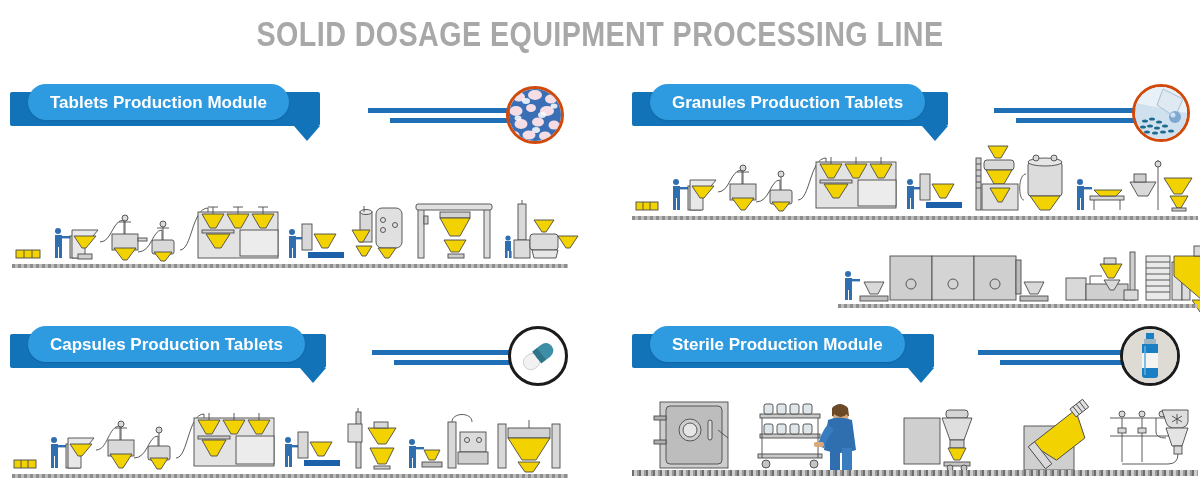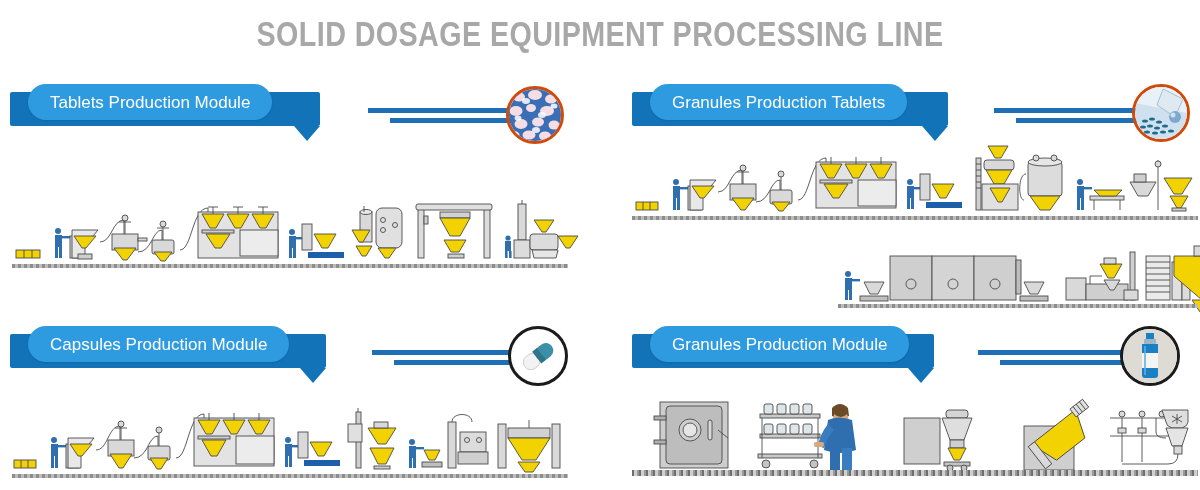--- a/index.html
+++ b/index.html
@@ -13,21 +13,21 @@
   
   .title{
     position:absolute;left:0;top:14px;width:1200px;text-align:center;
     font-family:"Liberation Sans Narrow","Liberation Sans",sans-serif;
     font-size:35px;font-weight:bold;letter-spacing:0.5px;
     color:#a8a8a8;transform:scaleX(0.82);transform-origin:center top;
     white-space:nowrap;
   }
 
   
-  .module{position:absolute;}
+  .module{position:absolute;font-weight:bold;}
   .banner{position:absolute;left:0;top:0;height:42px;}
   .banner-bar{
     position:absolute;left:0;top:8px;height:34px;
     background:#1273b8;border-radius:2px 2px 2px 2px;
   }
   .banner-tip{
     position:absolute;top:42px;width:0;height:0;
     border-left:13px solid transparent;border-right:13px solid transparent;
     border-top:15px solid #1273b8;
   }
@@ -391,21 +391,21 @@
       <div class="ground"></div>
     </div>
   </div>
 
   <div class="module" style="left:10px;top:326px;width:560px;height:160px;">
 
     <div class="banner" style="width:316px;">
       <div class="banner-bar" style="width:316px;"></div>
       <div class="banner-tip" style="left:290px;"></div>
       <div class="banner-pill">
-        <span>Capsules Production Module</span>
+        <span>Capsules Production Tablets</span>
       </div>
     </div>
 
     <div class="conn" style="left:362px;top:24px;width:146px;"></div>
     <div class="conn" style="left:384px;top:34px;width:124px;"></div>
 
     <div class="circ dark" style="left:498px;top:0px;width:60px;height:60px;background:#ffffff;">
       <svg width="54" height="54" viewBox="0 0 54 54">
         <g transform="rotate(-38 27 27)">
           <rect x="10" y="20" width="17" height="15" rx="7.5" fill="#f2f2f2" stroke="#c9c9c9" stroke-width="0.8"></rect>
@@ -500,21 +500,21 @@
       <div class="ground"></div>
     </div>
   </div>
 
   <div class="module" style="left:632px;top:326px;width:568px;height:160px;">
 
     <div class="banner" style="width:302px;">
       <div class="banner-bar" style="width:302px;"></div>
       <div class="banner-tip" style="left:276px;"></div>
       <div class="banner-pill">
-        <span>Granules Production Module</span>
+        <span>Sterile Production Module</span>
       </div>
     </div>
 
     <div class="conn" style="left:346px;top:24px;width:150px;"></div>
     <div class="conn" style="left:368px;top:34px;width:128px;"></div>
 
     <div class="circ dark" style="left:488px;top:0px;width:60px;height:60px;">
       <svg width="54" height="54" viewBox="0 0 54 54">
         <rect width="54" height="54" fill="#dedbd4"></rect>
         <rect x="23" y="4" width="8" height="6" fill="#1b7fc4"></rect>

